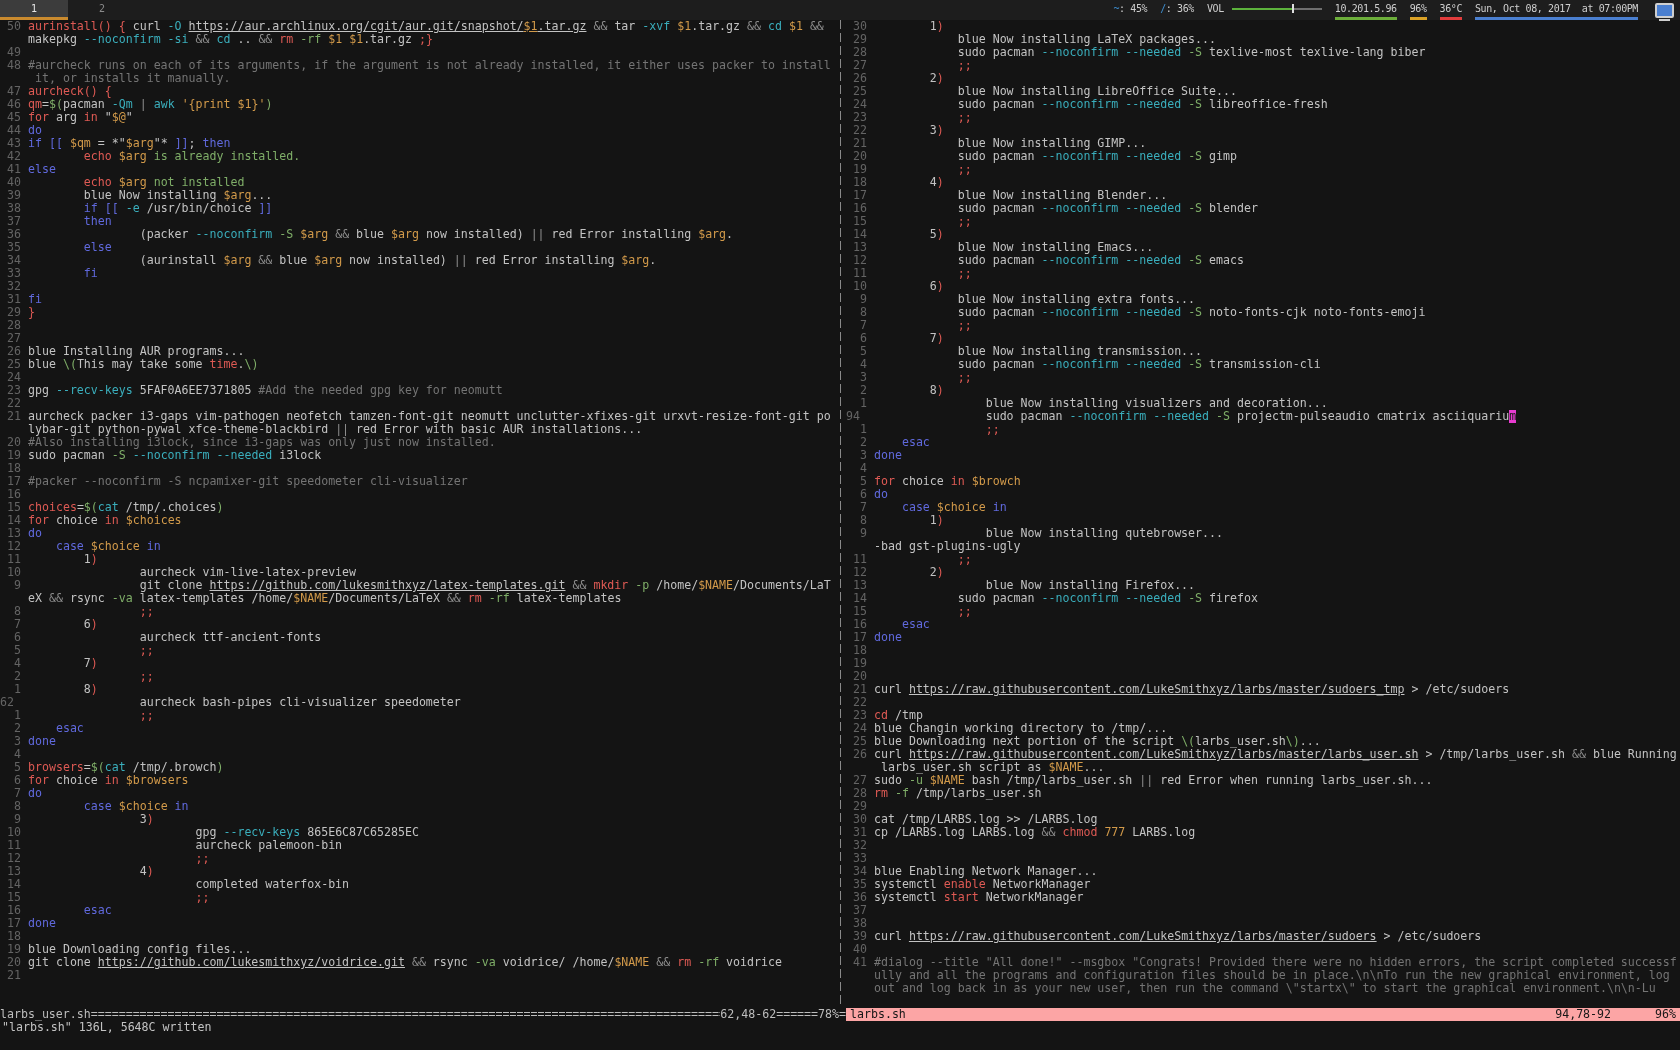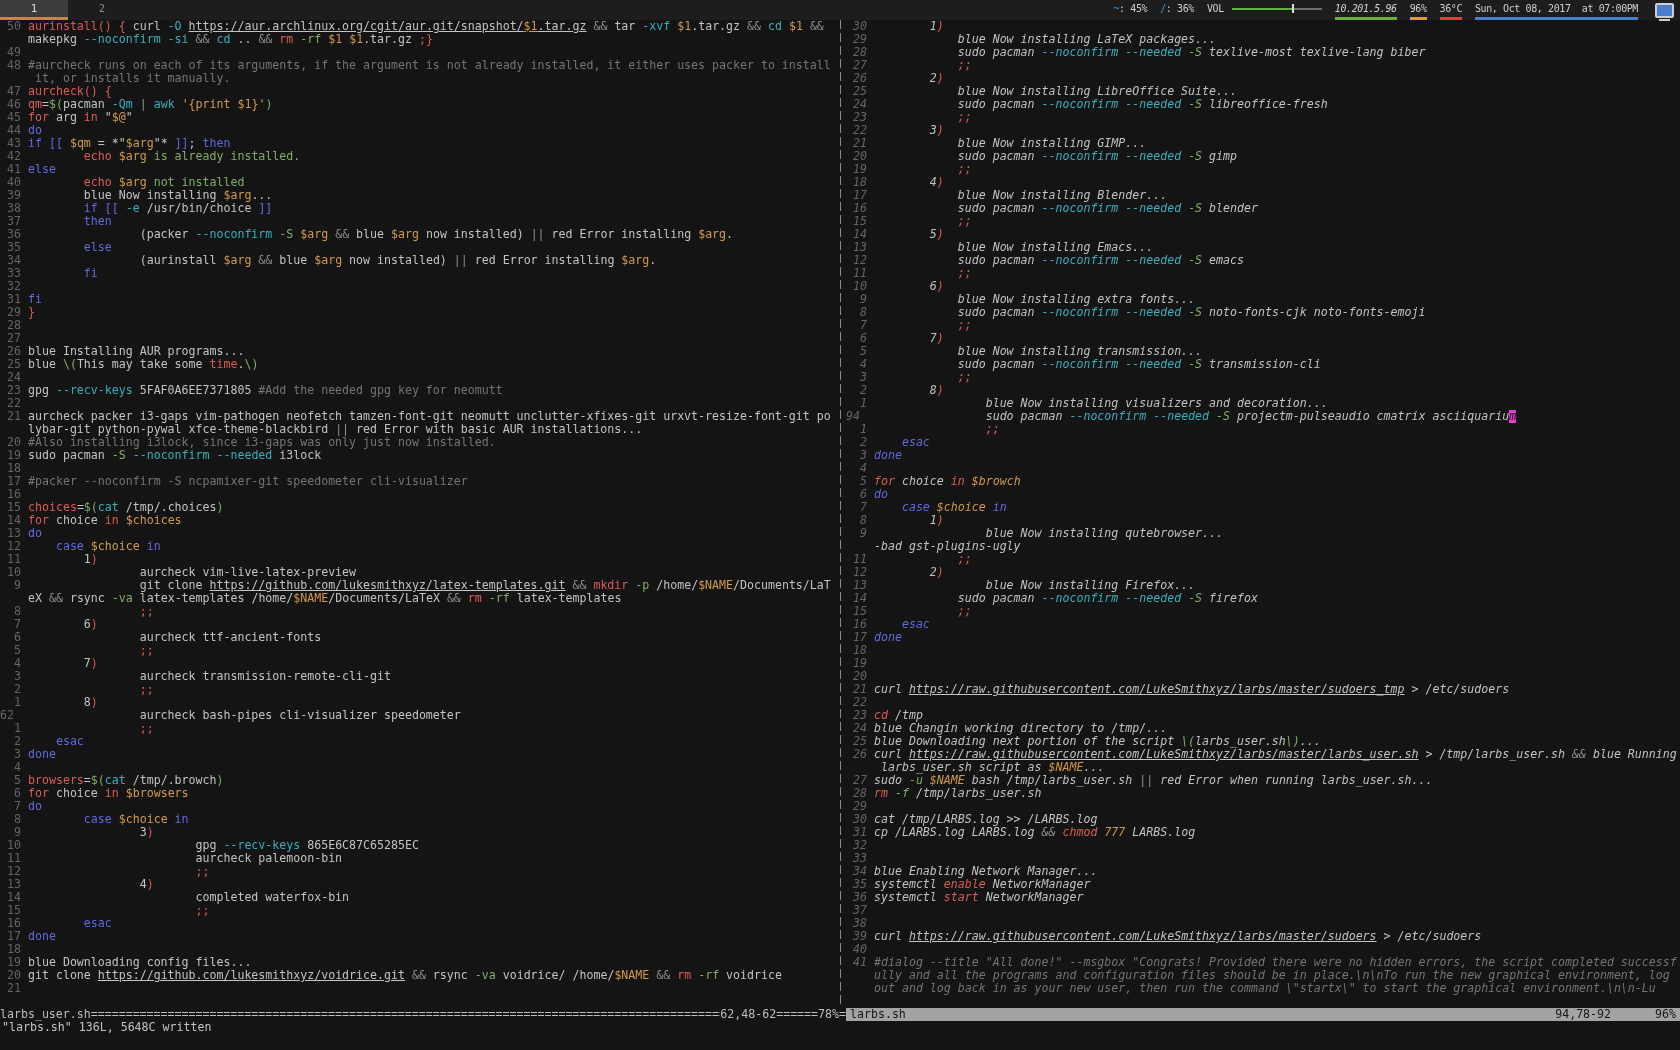--- a/index.html
+++ b/index.html
@@ -11,52 +11,52 @@
   .tags{display:flex;}
   .tag{width:68px;text-align:center;line-height:17px;color:#8a8a8a;height:20px;
        box-sizing:border-box;border-bottom:3px solid transparent;}
   .tag.active{background:#3c3c3c;color:#e6e6e6;border-bottom-color:#c98a2e;}
   .bar-spacer{flex:1;}
   .bar-right{display:flex;align-items:stretch;gap:13px;padding-right:6px;
              font-size:10px;letter-spacing:-0.4px;}
   .mod{display:inline-flex;align-items:center;height:20px;box-sizing:border-box;
        border-bottom:3px solid transparent;white-space:pre;}
   .mi{color:#3d8fd1;}
-  .u-green{border-bottom-color:#6cae3a;font-style:italic;}
+  .u-green{border-bottom-color:#6cae3a;}
   .u-orange{border-bottom-color:#dba226;}
   .u-red{border-bottom-color:#e23c3c;text-align:right;}
   .u-blue{border-bottom-color:#4a7fd0;}
   .vol .slider{display:inline-flex;align-items:center;width:90px;margin-left:8px;}
   .sl-fill{height:2px;background:#5cb23c;}
   .sl-knob{width:2px;height:9px;background:#dedede;}
   .sl-rest{height:2px;background:#6f6f6f;flex:1;}
   .display-icon{width:15px;height:11px;border:2px solid #cfcfcf;border-radius:2px;
                 background:#4a7fd0;align-self:center;position:relative;margin-left:4px;}
   .display-icon::after{content:"";position:absolute;left:2px;right:2px;bottom:-5px;
                 height:2px;background:#cfcfcf;}
   
   .vim{display:flex;height:988px;overflow:hidden;}
   .pane{overflow:hidden;font-size:11.6px;}
   .pane-left{width:836px;}
   .vsep{width:10px;background:repeating-linear-gradient(180deg,#8a8a8a 0 9px,transparent 9px 13px);
         background-size:1px 100%;background-position:4px 0;background-repeat:no-repeat;}
-  .pane-right{flex:1;font-style:italic;}
+  .pane-right{flex:1;}
   .row{height:13px;line-height:13px;white-space:pre;overflow:hidden;}
   .ln{display:inline-block;width:21px;text-align:right;padding-right:7px;color:#646464;}
   .ln.abs{text-align:left;}
   .sd{color:#c3c3c3;} .sc{color:#747474;} .sb{color:#6069dd;} .sr{color:#de5a54;margin-top:24px;}
   .sy{color:#d29a4a;} .sg{color:#7fae68;} .st{color:#3aaebc;} .so{color:#8f8f8f;}
   .su{color:#c3c3c3;text-decoration:underline;}
   .suy{color:#d29a4a;text-decoration:underline;}
   .sm{background:#e83bd0;color:#1a1a1a;}
   
   .statusrow{display:flex;height:13px;line-height:13px;font-size:11.6px;white-space:pre;}
   .stl-left{width:846px;display:flex;color:#bdbdbd;overflow:hidden;}
   .stl-left .fill{flex:1;overflow:hidden;}
-  .stl-right{flex:1;display:flex;background:#a3a3a3;color:#171717;overflow:hidden;padding:0 4px;}
+  .stl-right{flex:1;display:flex;background:#fca5a5;color:#171717;overflow:hidden;padding:0 4px;}
   .stl-right .sp{flex:1;}
   .stl-right .gap{width:44px;}
   .cmdline{height:13px;line-height:13px;font-size:11.6px;color:#c3c3c3;padding-left:2px;white-space:pre;}
 </style>
 </head>
 <body>
 
 <div class="screen">
 
   <div class="topbar">
@@ -122,21 +122,20 @@
         <div class="row"><span class="ln">12</span><span><span class="sd">    </span><span class="sb">case</span><span class="sd"> </span><span class="sy">$choice</span><span class="sd"> </span><span class="sb">in</span></span></div>
         <div class="row"><span class="ln">11</span><span><span class="sd">        1</span><span class="sr">)</span></span></div>
         <div class="row"><span class="ln">10</span><span><span class="sd">                aurcheck vim-live-latex-preview</span></span></div>
         <div class="row"><span class="ln">9</span><span><span class="sd">                git clone </span><span class="su">https://github.com/lukesmithxyz/latex-templates.git</span><span class="sd"> </span><span class="so">&amp;&amp;</span><span class="sd"> </span><span class="sr">mkdir</span><span class="sd"> </span><span class="sg">-p</span><span class="sd"> /home/</span><span class="sy">$NAME</span><span class="sd">/Documents/LaT</span></span></div>
         <div class="row"><span class="ln"></span><span><span class="sd">eX </span><span class="so">&amp;&amp;</span><span class="sd"> rsync </span><span class="sg">-va</span><span class="sd"> latex-templates /home/</span><span class="sy">$NAME</span><span class="sd">/Documents/LaTeX </span><span class="so">&amp;&amp;</span><span class="sd"> </span><span class="sr">rm</span><span class="sd"> </span><span class="sg">-rf</span><span class="sd"> latex-templates</span></span></div>
         <div class="row"><span class="ln">8</span><span><span class="sd">                </span><span class="sr">;;</span></span></div>
         <div class="row"><span class="ln">7</span><span><span class="sd">        6</span><span class="sr">)</span></span></div>
         <div class="row"><span class="ln">6</span><span><span class="sd">                aurcheck ttf-ancient-fonts</span></span></div>
         <div class="row"><span class="ln">5</span><span><span class="sd">                </span><span class="sr">;;</span></span></div>
         <div class="row"><span class="ln">4</span><span><span class="sd">        7</span><span class="sr">)</span></span></div>
-        <div class="row"><span class="ln">3</span><span><span class="sd">                aurcheck transmission-remote-cli-git</span></span></div>
         <div class="row"><span class="ln">2</span><span><span class="sd">                </span><span class="sr">;;</span></span></div>
         <div class="row"><span class="ln">1</span><span><span class="sd">        8</span><span class="sr">)</span></span></div>
         <div class="row"><span class="ln abs">62</span><span><span class="sd">                aurcheck bash-pipes cli-visualizer speedometer</span></span></div>
         <div class="row"><span class="ln">1</span><span><span class="sd">                </span><span class="sr">;;</span></span></div>
         <div class="row"><span class="ln">2</span><span><span class="sd">    </span><span class="sb">esac</span></span></div>
         <div class="row"><span class="ln">3</span><span><span class="sb">done</span></span></div>
         <div class="row"><span class="ln">4</span><span></span></div>
         <div class="row"><span class="ln">5</span><span><span class="sr">browsers</span><span class="sd">=</span><span class="sg">$(</span><span class="st">cat</span><span class="sd"> /tmp/.browch</span><span class="sg">)</span></span></div>
         <div class="row"><span class="ln">6</span><span><span class="sr">for</span><span class="sd"> choice </span><span class="sr">in</span><span class="sd"> </span><span class="sy">$browsers</span></span></div>
         <div class="row"><span class="ln">7</span><span><span class="sb">do</span></span></div>

